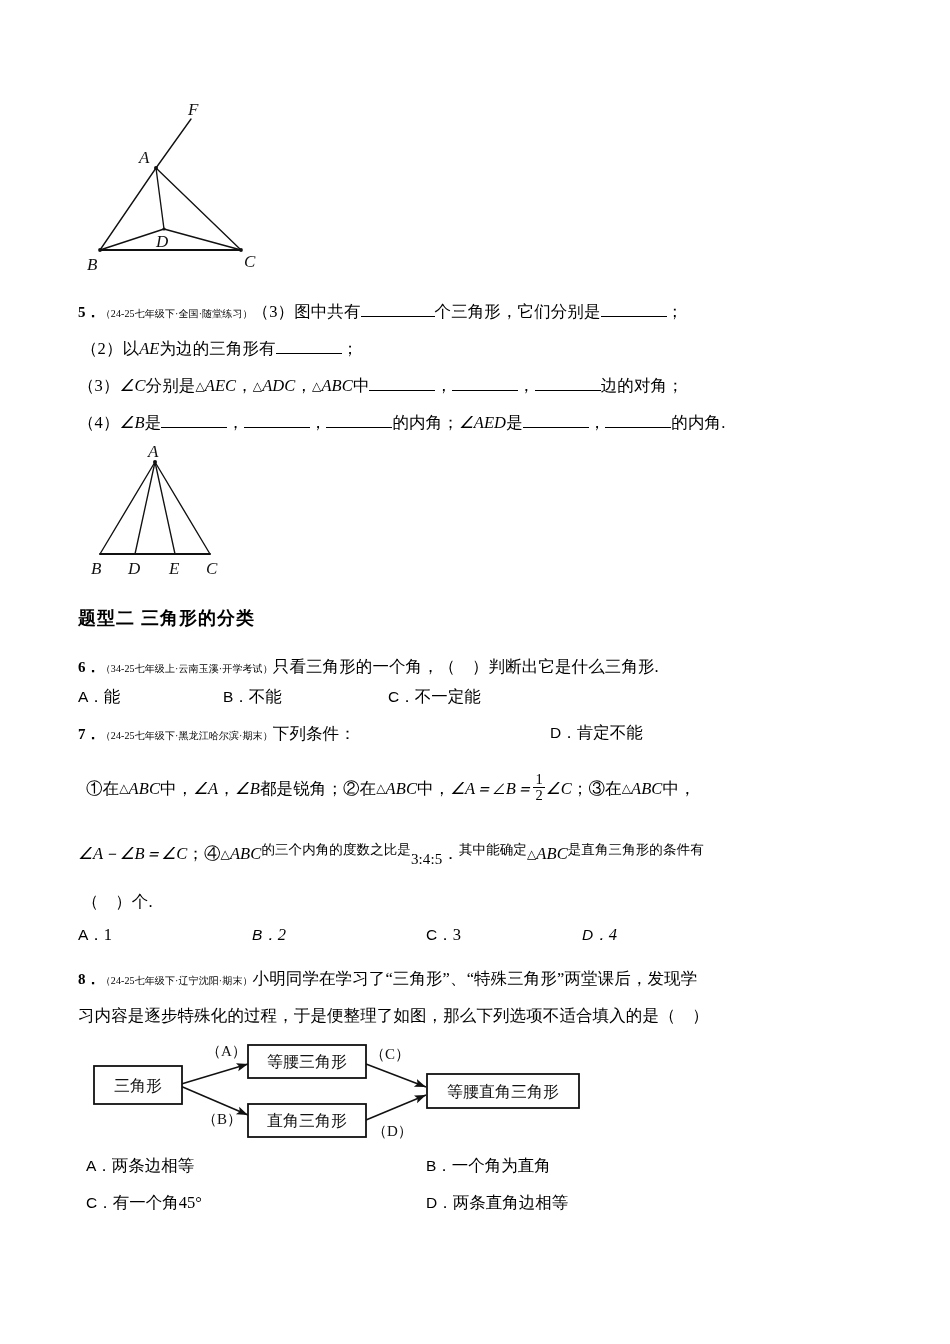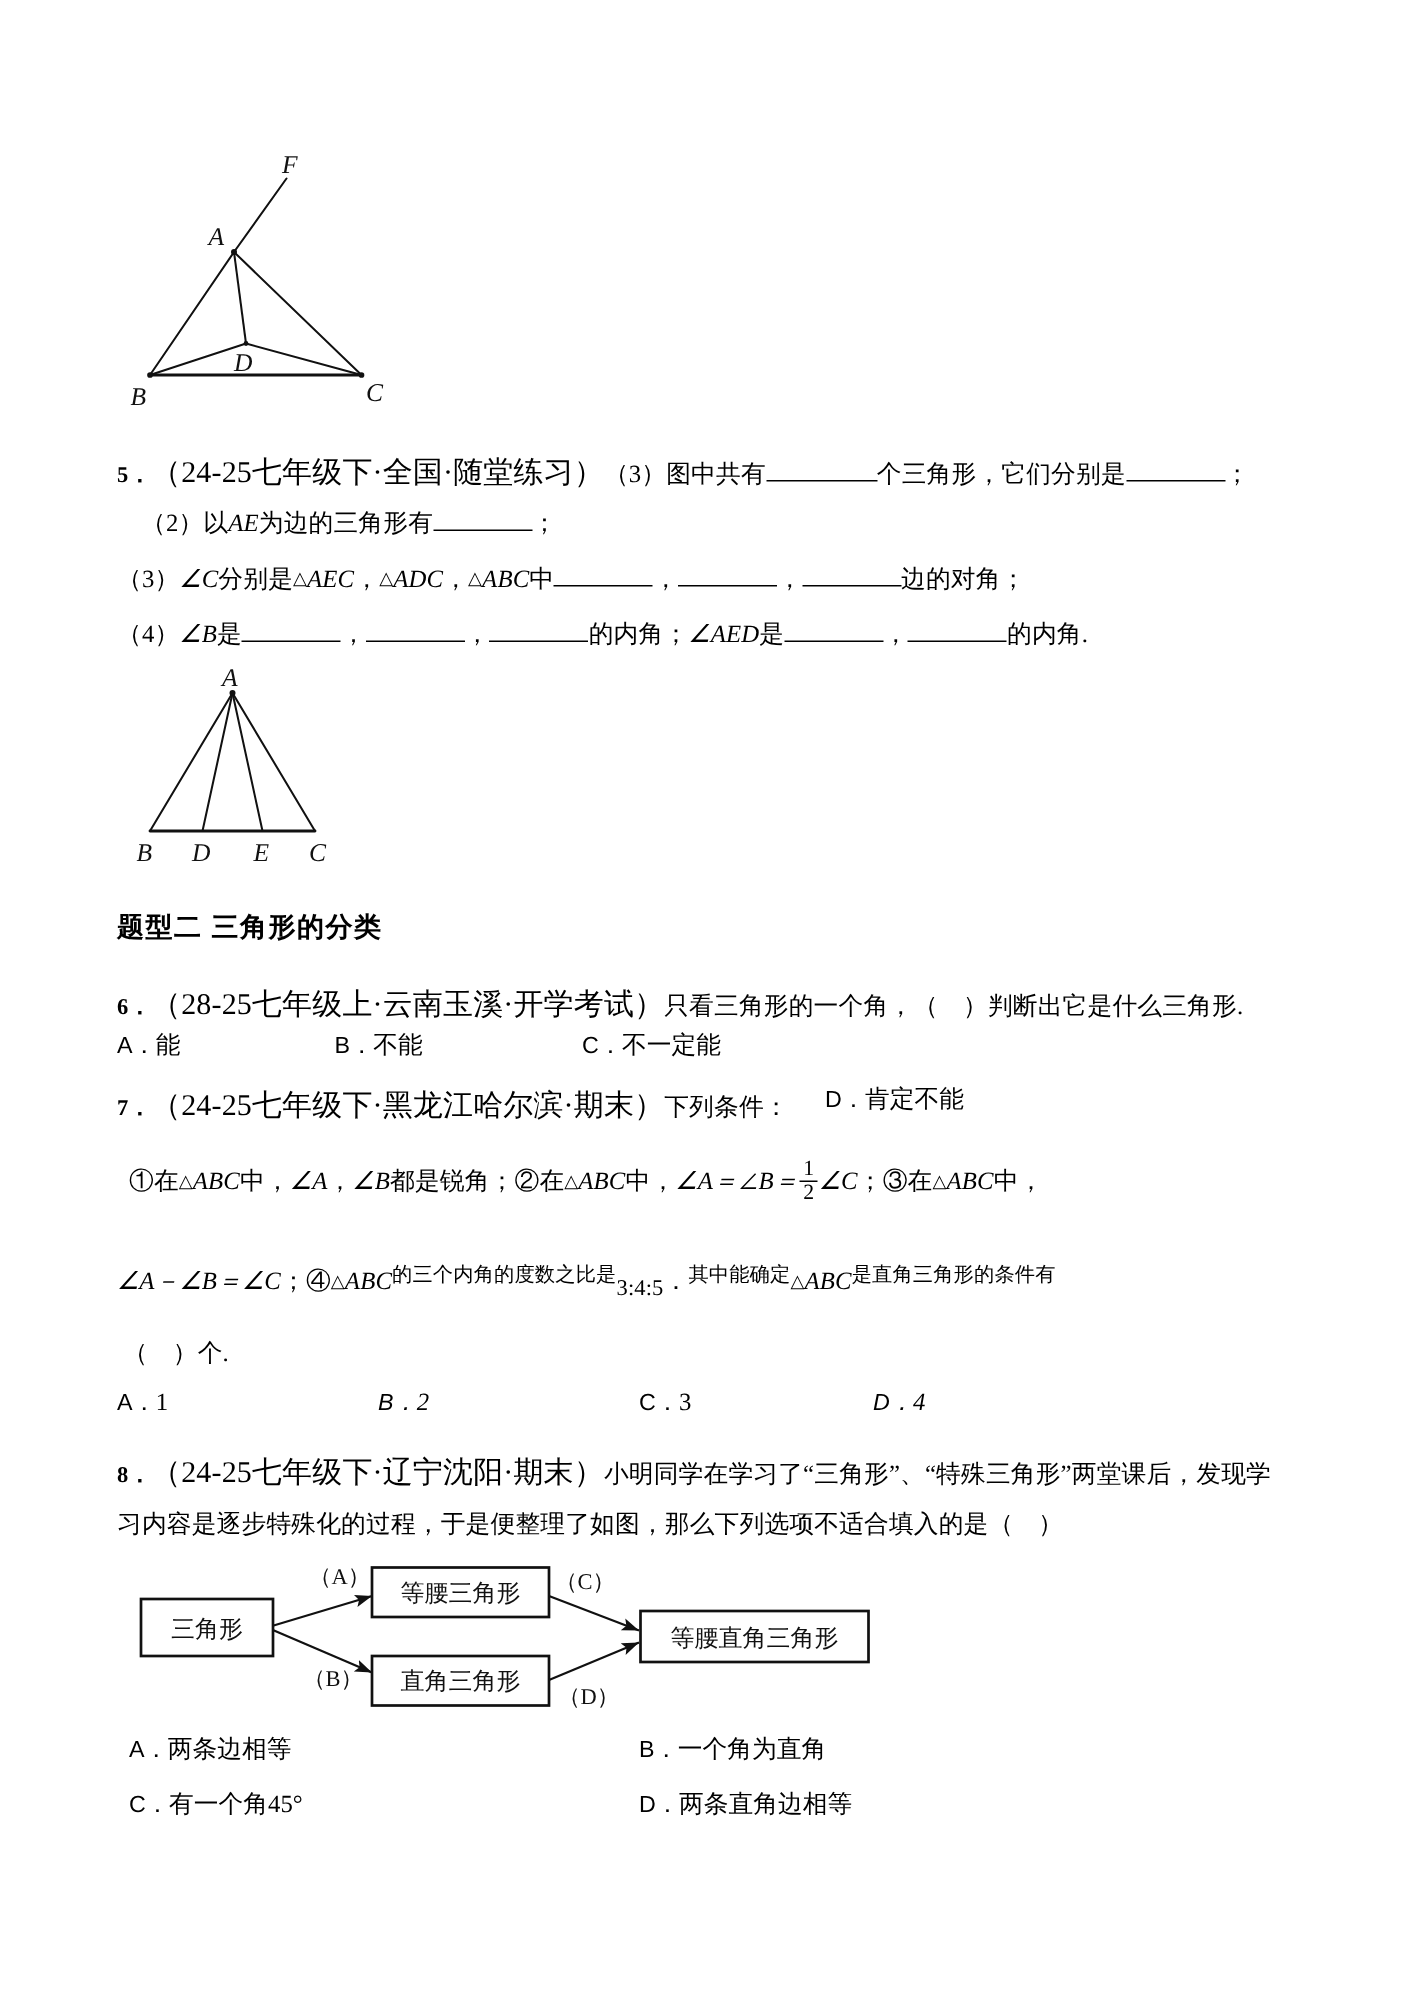--- a/index.html
+++ b/index.html
@@ -44,21 +44,21 @@
   
   .qline {
     position: absolute;
     font-size: 16.5px;
     line-height: 1.5;
     white-space: nowrap;
     letter-spacing: 0.1px;
   }
   .cn { font-family: "Liberation Serif", "DejaVu Serif", serif; }
   .it { font-style: italic; font-family: "Liberation Serif", serif; }
-  .src { font-size: 20px; }
+  .src { font-size: 10px; }
   .srcbold { font-weight: bold; font-size: 15px; }
   .blank {
     display: inline-block;
     border-bottom: 1.2px solid #000;
     height: 0.95em;
     vertical-align: baseline;
   }
   .b-md { width: 66px; }
   .b-lg { width: 74px; }
 
@@ -152,21 +152,21 @@
       <text class="geo-label" x="9" y="175">B</text>
       <text class="geo-label" x="166" y="172">C</text>
       <text class="geo-label" x="78" y="152">D</text>
     </svg>
   </div>
 
   <div class="qline" style="left:0px; top:300px;">
     <span class="srcbold">5．</span><span class="src cn">（24-25七年级下·全国·随堂练习）</span><span class="cn">（3）图中共有</span><span class="blank b-lg"></span><span class="cn">个三角形，它们分别是</span><span class="blank b-md"></span><span class="cn">；</span>
   </div>
 
-  <div class="qline" style="left:16px; top:337px;">
+  <div class="qline" style="left:3px; top:337px;">
     <span class="cn">（2）以</span><span class="it">AE</span><span class="cn">为边的三角形有</span><span class="blank b-md"></span><span class="cn">；</span>
   </div>
 
   <div class="qline" style="left:0px; top:374px;">
     <span class="cn">（3）</span><span class="it">∠C</span><span class="cn">分别是</span><span class="tri-sym">△</span><span class="it">AEC</span><span class="cn">，</span><span class="tri-sym">△</span><span class="it">ADC</span><span class="cn">，</span><span class="tri-sym">△</span><span class="it">ABC</span><span class="cn">中</span><span class="blank b-md"></span><span class="cn">，</span><span class="blank b-md"></span><span class="cn">，</span><span class="blank b-md"></span><span class="cn">边的对角；</span>
   </div>
 
   <div class="qline" style="left:0px; top:411px;">
     <span class="cn">（4）</span><span class="it">∠B</span><span class="cn">是</span><span class="blank b-md"></span><span class="cn">，</span><span class="blank b-md"></span><span class="cn">，</span><span class="blank b-md"></span><span class="cn">的内角；</span><span class="it">∠AED</span><span class="cn">是</span><span class="blank b-md"></span><span class="cn">，</span><span class="blank b-md"></span><span class="cn">的内角.</span>
   </div>
@@ -183,21 +183,21 @@
       <text class="geo-label" x="13" y="134">B</text>
       <text class="geo-label" x="50" y="134">D</text>
       <text class="geo-label" x="91" y="134">E</text>
       <text class="geo-label" x="128" y="134">C</text>
     </svg>
   </div>
 
   <div class="section-head">题型二 三角形的分类</div>
 
   <div class="qline" style="left:0px; top:655px;">
-    <span class="srcbold">6．</span><span class="src cn">（28-25七年级上·云南玉溪·开学考试）</span><span class="cn">只看三角形的一个角，（　）判断出它是什么三角形.</span>
+    <span class="srcbold">6．</span><span class="src cn">（34-25七年级上·云南玉溪·开学考试）</span><span class="cn">只看三角形的一个角，（　）判断出它是什么三角形.</span>
   </div>
 
   <div class="opt-row" style="top:686px;">
     <span class="opt" style="left:0px;"><span class="opt-letter">A．</span><span class="cn">能</span></span>
     <span class="opt" style="left:145px;"><span class="opt-letter">B．</span><span class="cn">不能</span></span>
     <span class="opt" style="left:310px;"><span class="opt-letter">C．</span><span class="cn">不一定能</span></span>
     <span class="opt" style="left:472px;margin-top:36px;"><span class="opt-letter">D．</span><span class="cn">肯定不能</span></span>
   </div>
 
   <div class="qline" style="left:0px; top:722px;text-align:center;">

